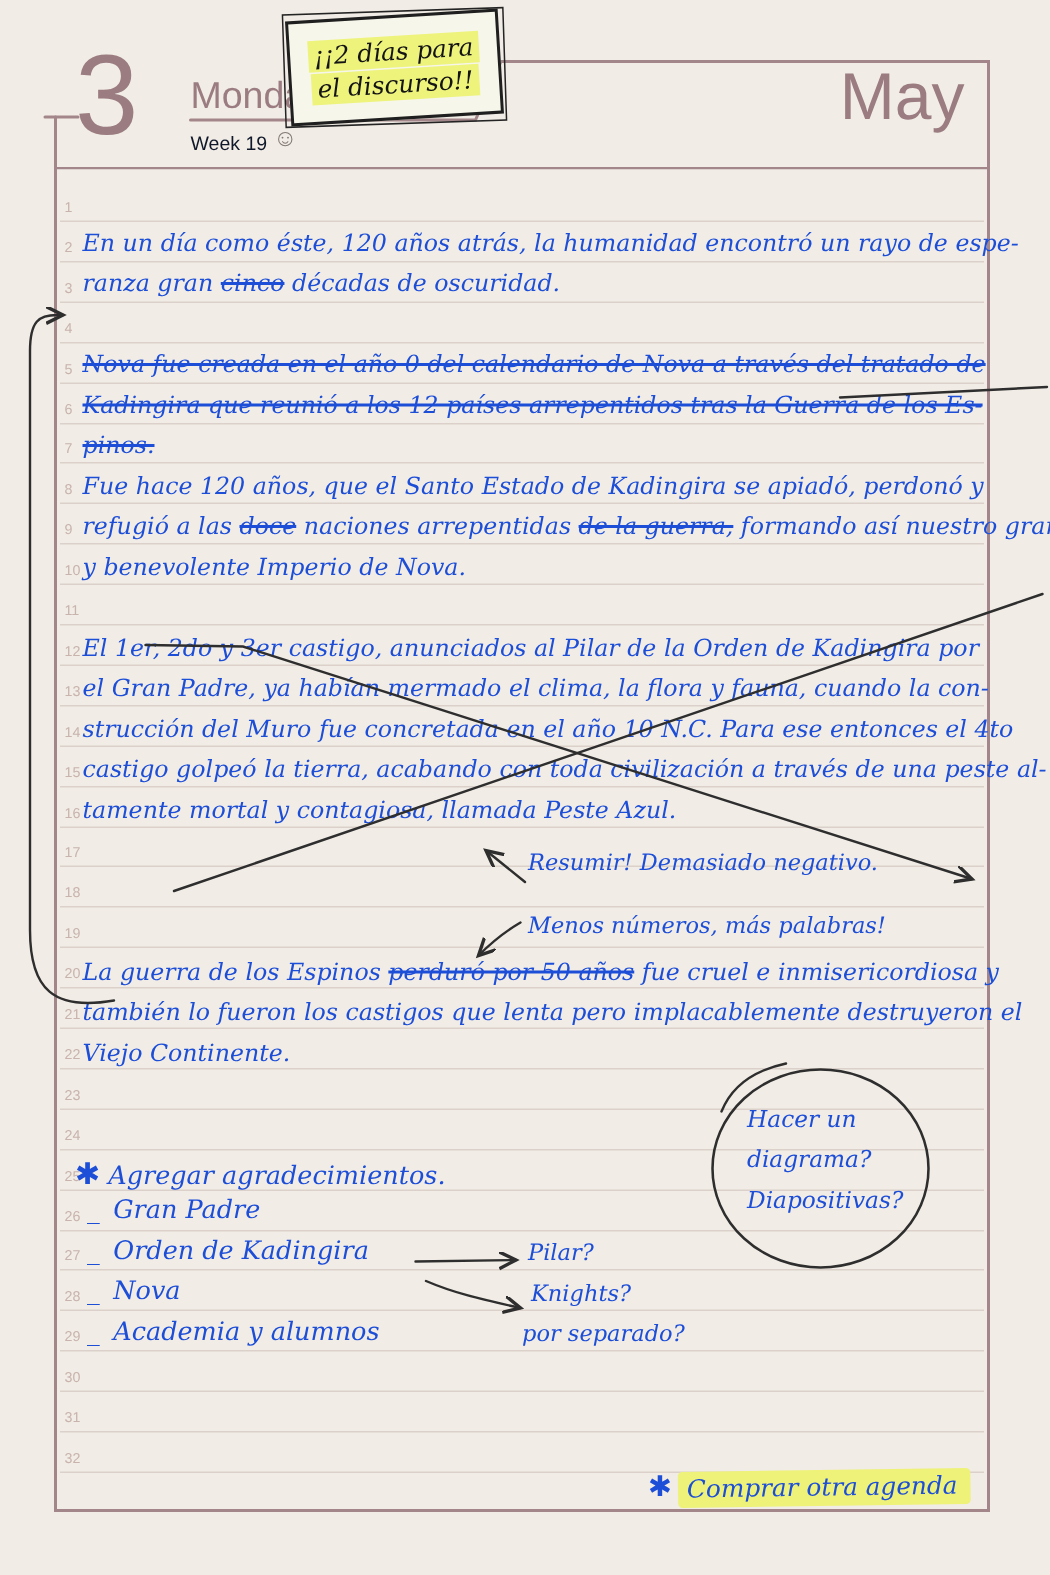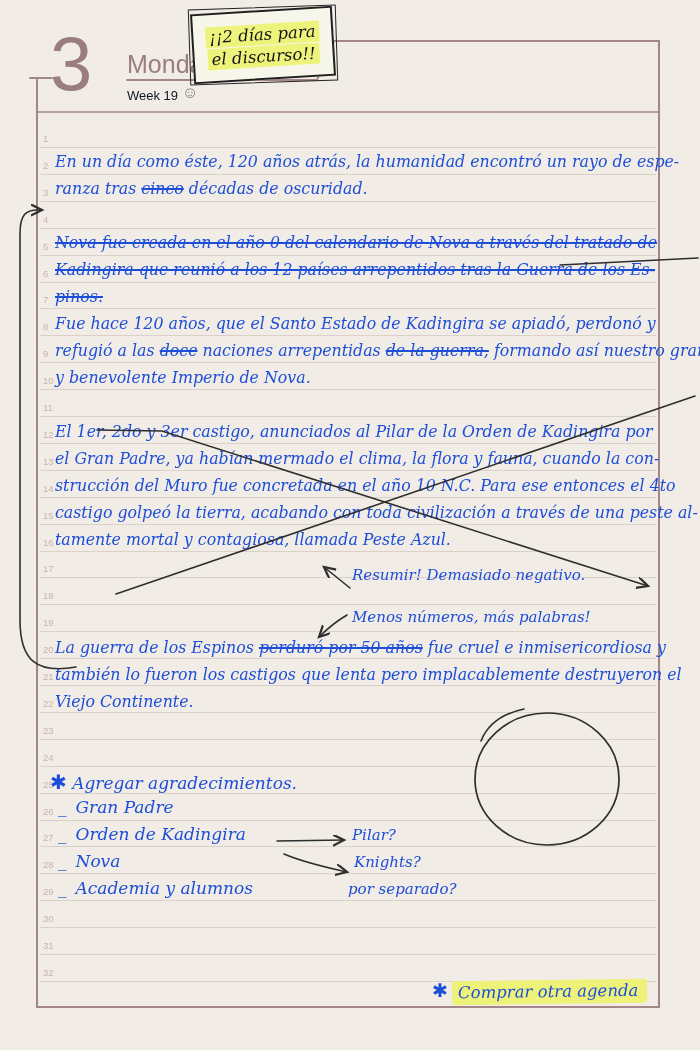--- a/index.html
+++ b/index.html
@@ -61,20 +61,21 @@
       <path d="M52,78 L30,78"></path>
       <path d="M37,78 L37,1007 L659,1007 L659,41 L334,41 L317,80 L127,80"></path>
       <path d="M37,112 L659,112" stroke-width="1.5"></path>
     </g>
   </svg>
 
   <div class="day-number">3</div>
   <div class="day-name">Monday</div>
   <div class="week-label">Week 19</div>
   <div class="smiley">☺</div>
+  <div class="month-label">May</div>
 
   <div id="rules">
       <div class="ruleline" style="top: 147px;">
         <span class="num">1</span>
       </div>
       <div class="ruleline" style="top: 173.9px;">
         <span class="num">2</span>
       </div>
       <div class="ruleline" style="top: 200.8px;">
         <span class="num">3</span>
@@ -164,21 +165,21 @@
         <span class="num">31</span>
       </div>
       <div class="ruleline" style="top: 980.9px;">
         <span class="num">32</span>
       </div>
     </div>
 
   <div id="content">
       <div class="para hw" style="top: 149px;">
         <div class="hline"><span>En un día como éste, 120 años atrás, la humanidad encontró un rayo de espe-</span></div>
-        <div class="hline"><span>ranza tras </span><span class="st">cinco</span><span> décadas de oscuridad.</span></div>
+        <div class="hline"><span>ranza gran </span><span class="st">cinco</span><span> décadas de oscuridad.</span></div>
       </div>
       <div class="para hw" style="top: 230px;">
         <div class="hline"><span class="st">Nova fue creada en el año 0 del calendario de Nova a través del tratado de</span></div>
         <div class="hline"><span class="st">Kadingira que reunió a los 12 países arrepentidos tras la Guerra de los Es-</span></div>
         <div class="hline"><span class="st">pinos.</span></div>
       </div>
       <div class="para hw" style="top: 311px;">
         <div class="hline"><span>Fue hace 120 años, que el Santo Estado de Kadingira se apiadó, perdonó y</span></div>
         <div class="hline"><span>refugió a las </span><span class="st">doce</span><span> naciones arrepentidas </span><span class="st">de la guerra,</span><span> formando así nuestro gran</span></div>
         <div class="hline"><span>y benevolente Imperio de Nova.</span></div>
@@ -193,20 +194,25 @@
       <div class="para hw" style="top: 635px;">
         <div class="hline"><span>La guerra de los Espinos </span><span class="st">perduró por 50 años</span><span> fue cruel e inmisericordiosa y</span></div>
         <div class="hline"><span>también lo fueron los castigos que lenta pero implacablemente destruyeron el</span></div>
         <div class="hline"><span>Viejo Continente.</span></div>
       </div>
     </div>
 
   <div class="note-text hw" style="left:352px;top:566px;">Resumir! Demasiado negativo.</div>
   <div class="note-text hw" style="left:352px;top:608px;">Menos números, más palabras!</div>
 
+  <div class="circle-note hw">
+    <div>Hacer un</div>
+    <div>diagrama?</div>
+    <div>Diapositivas?</div>
+  </div>
 
   <div class="todo-title hw">
     <span class="bullet">✱</span>
     <span>Agregar agradecimientos.</span>
   </div>
   <div id="todo-items">
       <div class="todo-item hw" style="top: 797px;"><span class="dash">_</span><span>Gran Padre</span></div>
       <div class="todo-item hw" style="top: 824px;"><span class="dash">_</span><span>Orden de Kadingira</span></div>
       <div class="todo-item hw" style="top: 851px;"><span class="dash">_</span><span>Nova</span></div>
       <div class="todo-item hw" style="top: 878px;"><span class="dash">_</span><span>Academia y alumnos</span></div>

